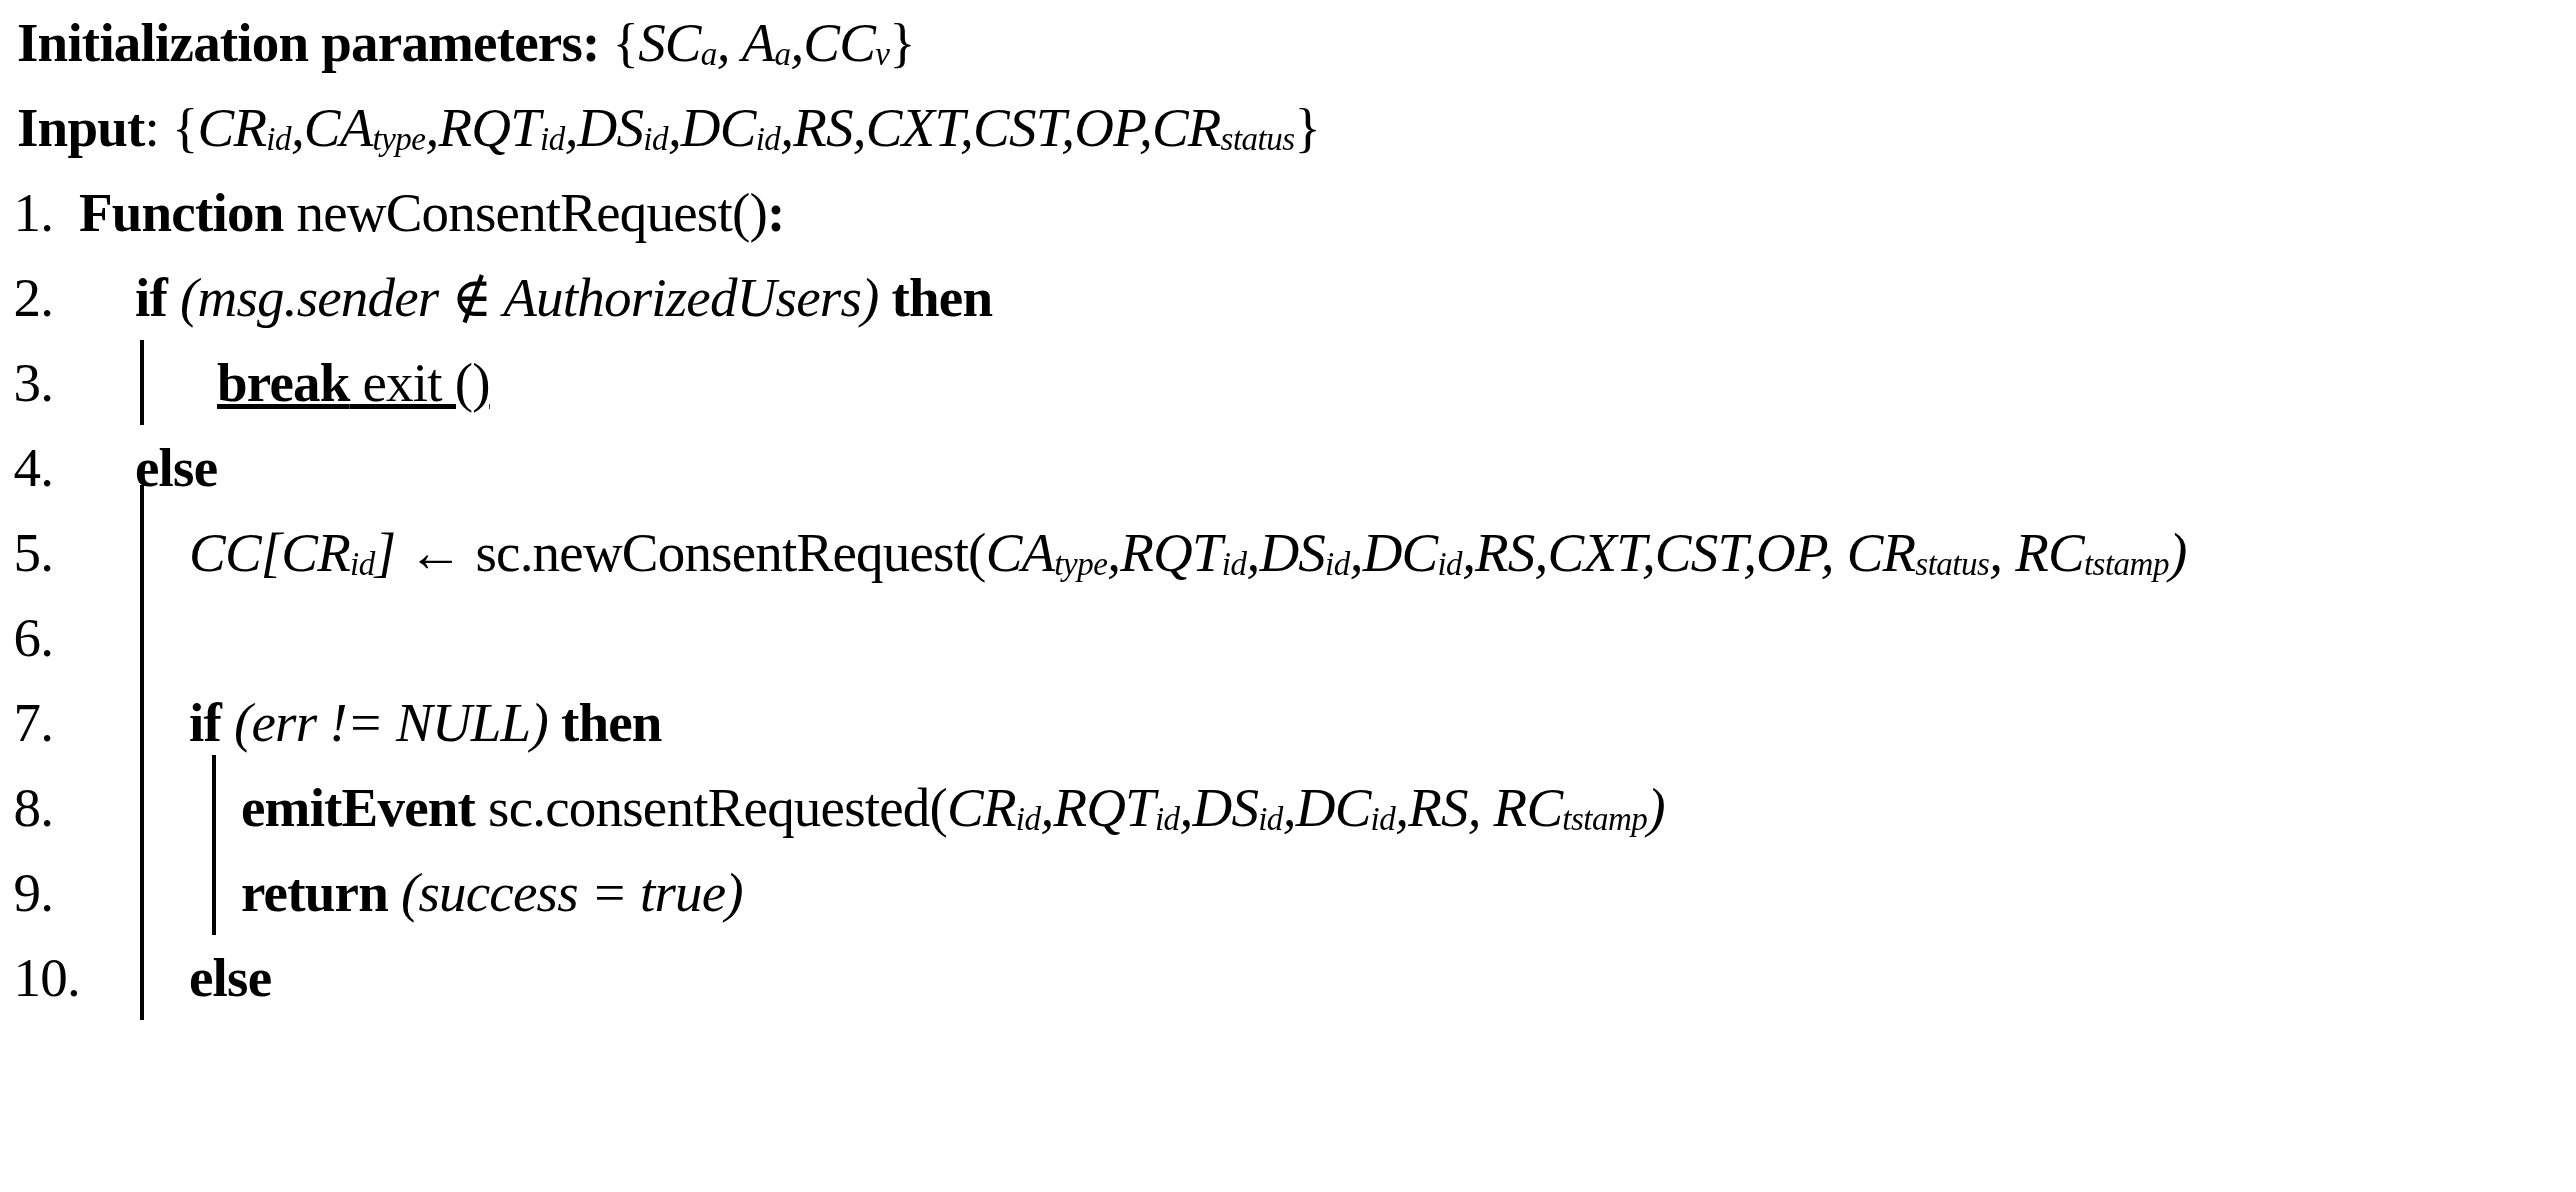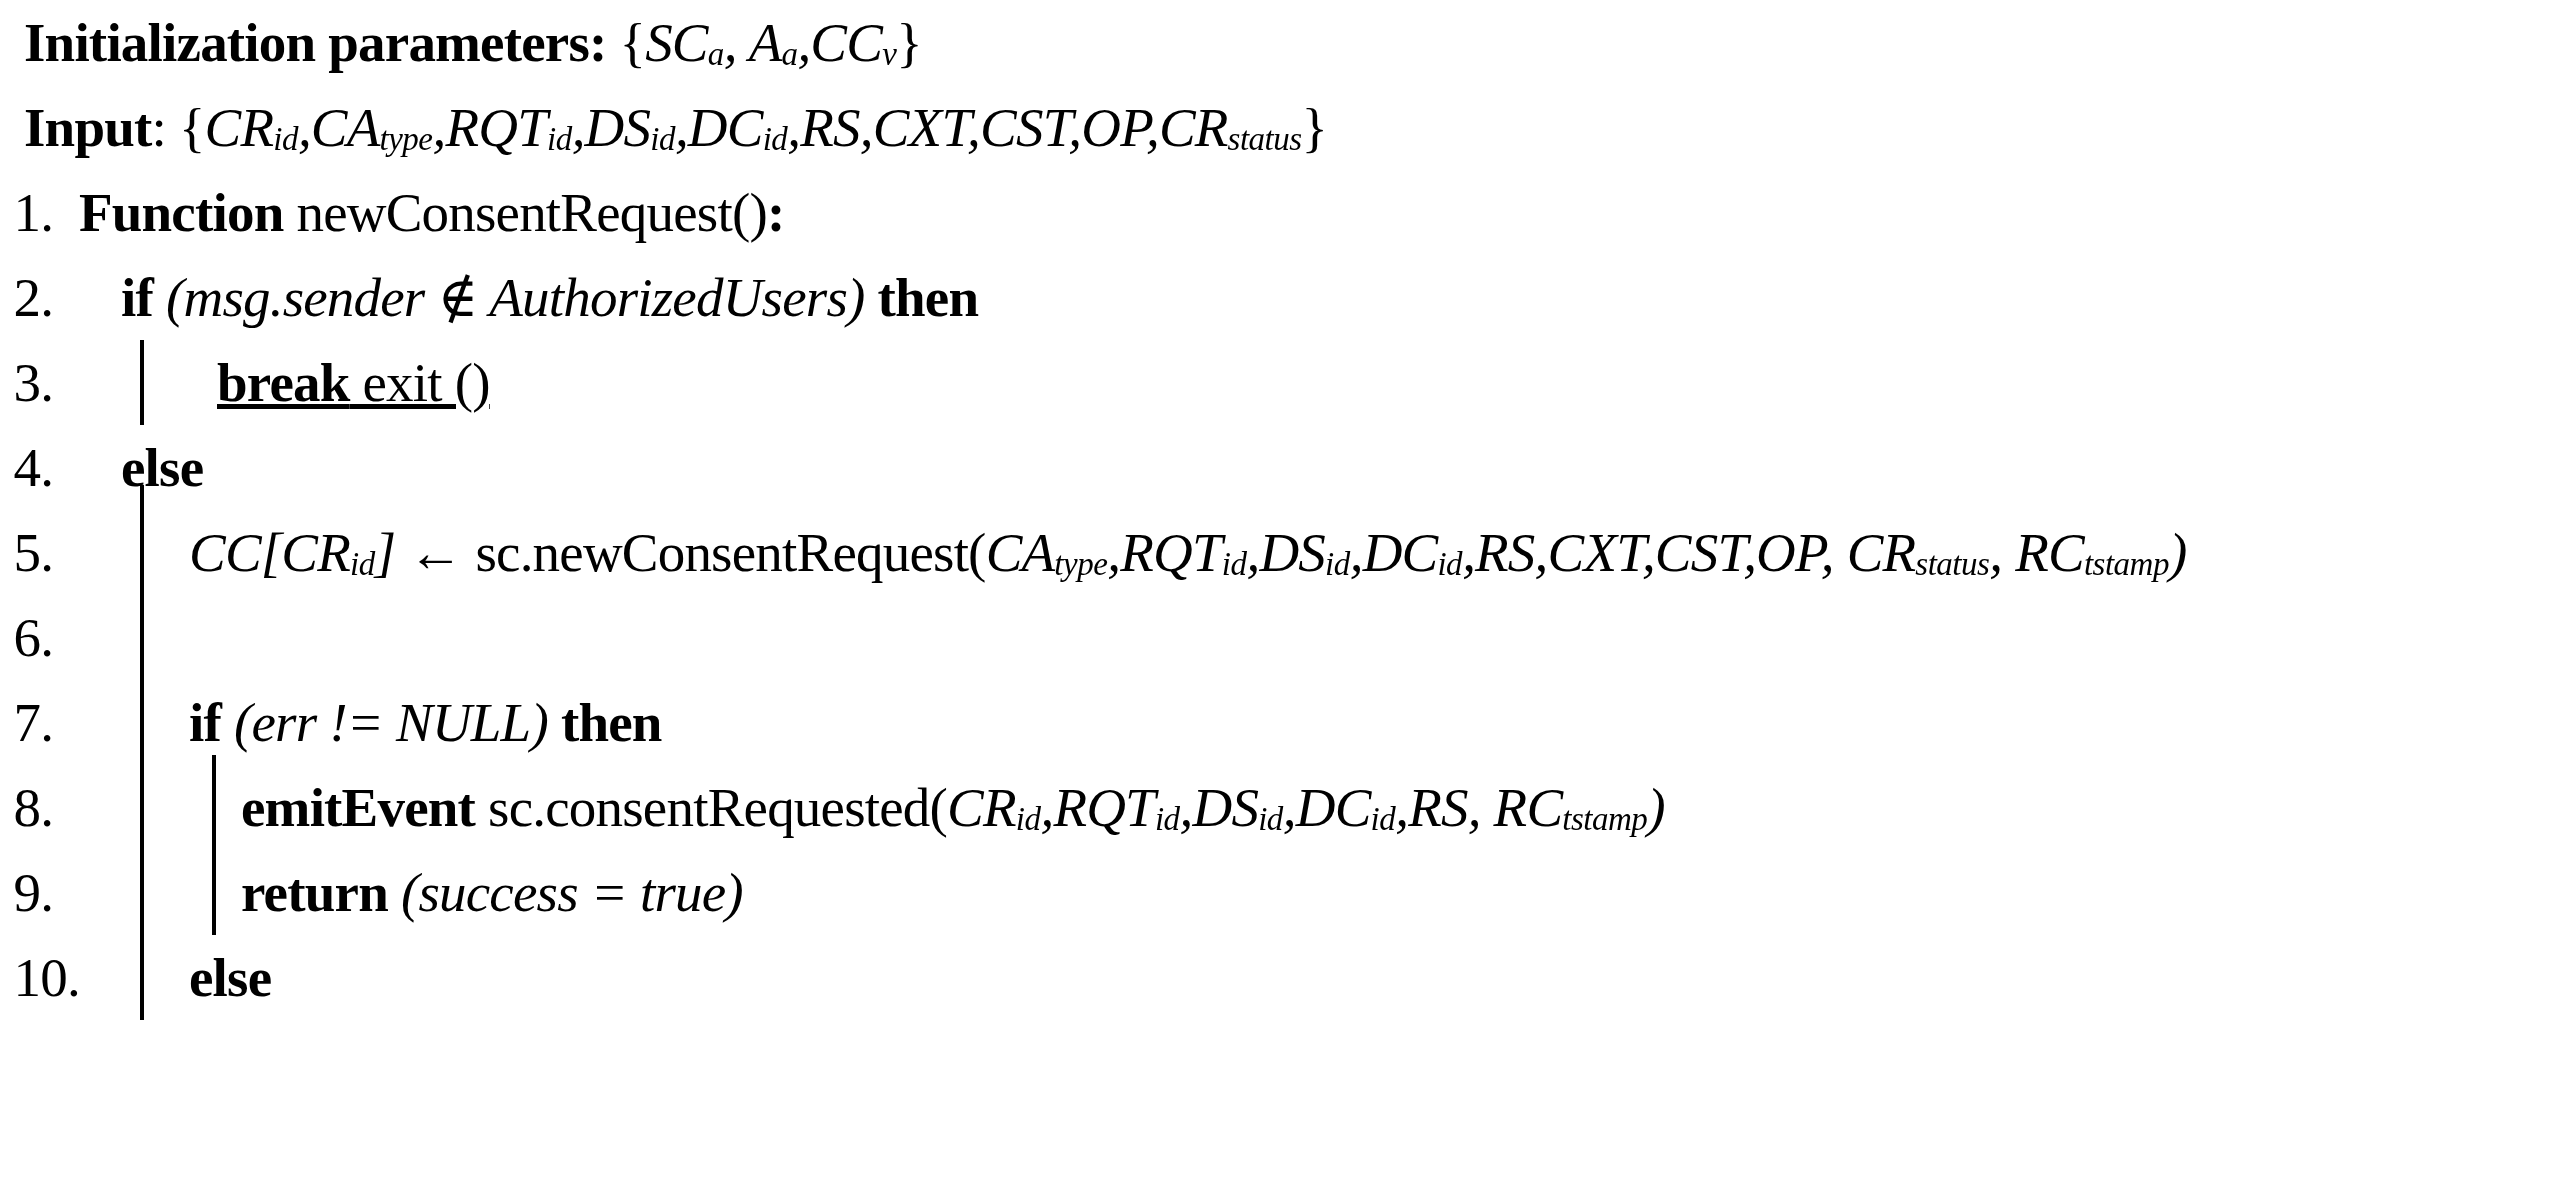--- a/index.html
+++ b/index.html
@@ -16,23 +16,23 @@
     letter-spacing:-0.8px;
   }
   .row{position:relative;height:85px;}
   .num,.content{
     position:absolute;top:0;
     line-height:85px;
     white-space:nowrap;
   }
   .num{left:13.6px;}
   
-  .ind-margin{left:24px;}
+  .ind-margin{left:17px;}
   .ind-fn{left:79px;}
-  .ind-l1{left:121px;}
+  .ind-l1{left:135px;}
   .ind-l2{left:189px;}
   .ind-l2b{left:217px;text-decoration:underline;}
   .ind-l3{left:241px;}
   
   .seg-b{font-weight:bold;}
   .seg-i{font-style:italic;}
   .seg-r{font-style:normal;}
   .seg-s{font-style:italic;font-size:0.6em;vertical-align:-0.13em;letter-spacing:-0.5px;}
   
   .bar{position:absolute;width:3.7px;background:#000;}

